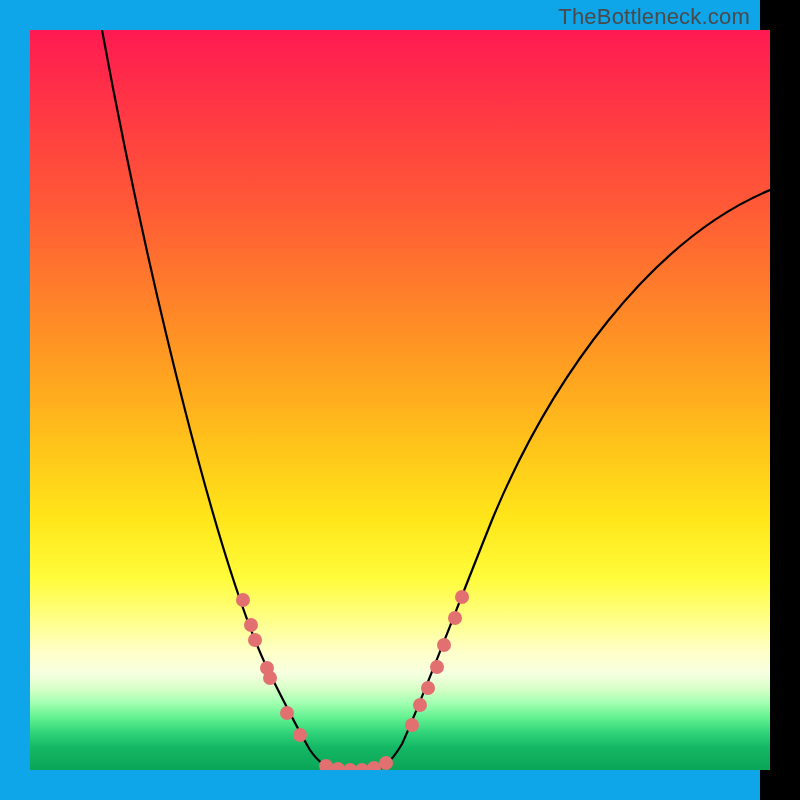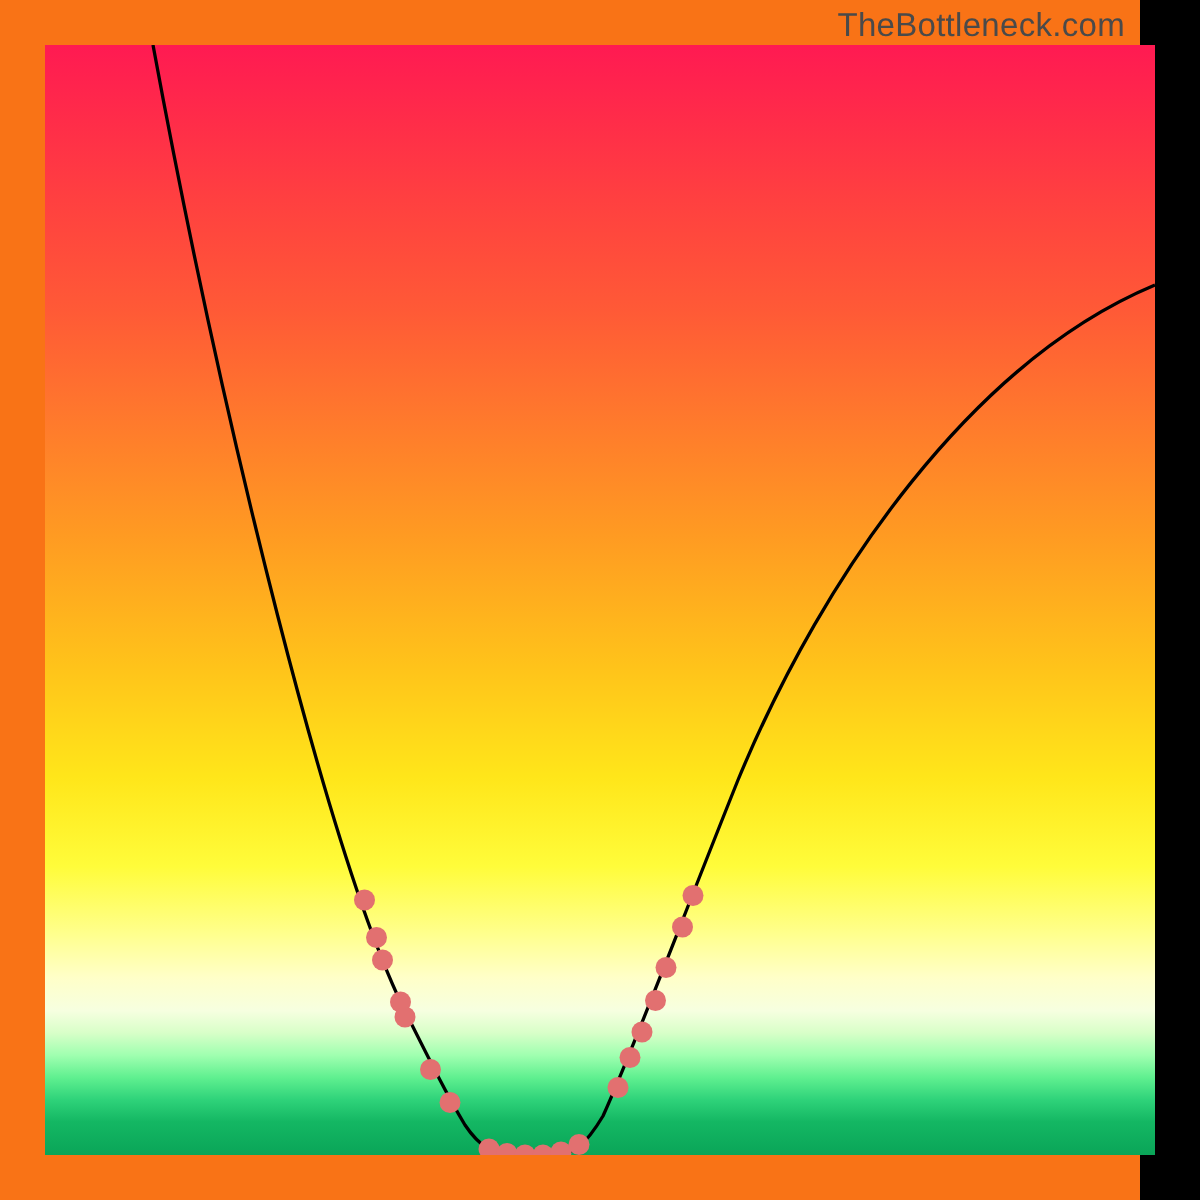--- a/index.html
+++ b/index.html
@@ -9,21 +9,21 @@
     height: 800px;
     overflow: hidden;
     background: #000;
     font-family: Arial, Helvetica, sans-serif;
   }
   .frame {
     position: absolute;
     top: 0; left: 0;
     width: 760px;
     height: 800px;
-    background: #f97316;
+    background: #0ea5e9;
   }
   .plot-area {
     position: absolute;
     top: 30px;
     left: 30px;
     width: 740px;
     height: 740px;
     overflow: hidden;
   }
   .gradient-bg {

